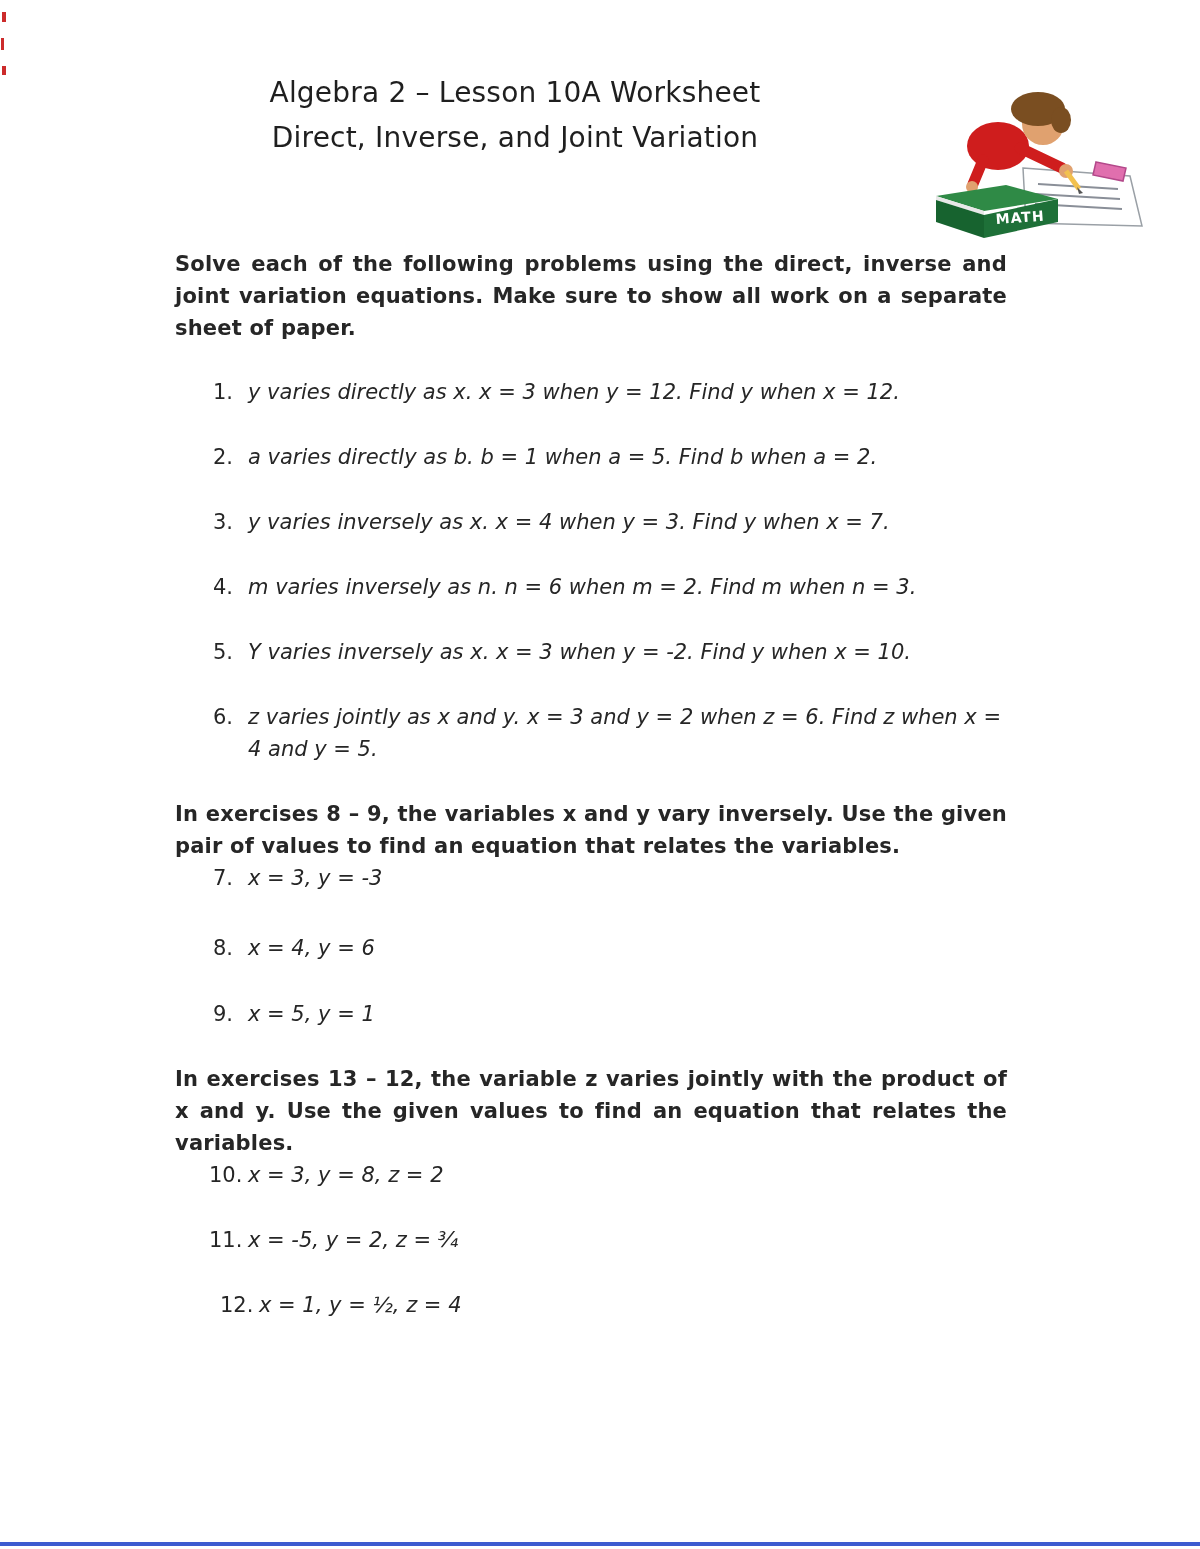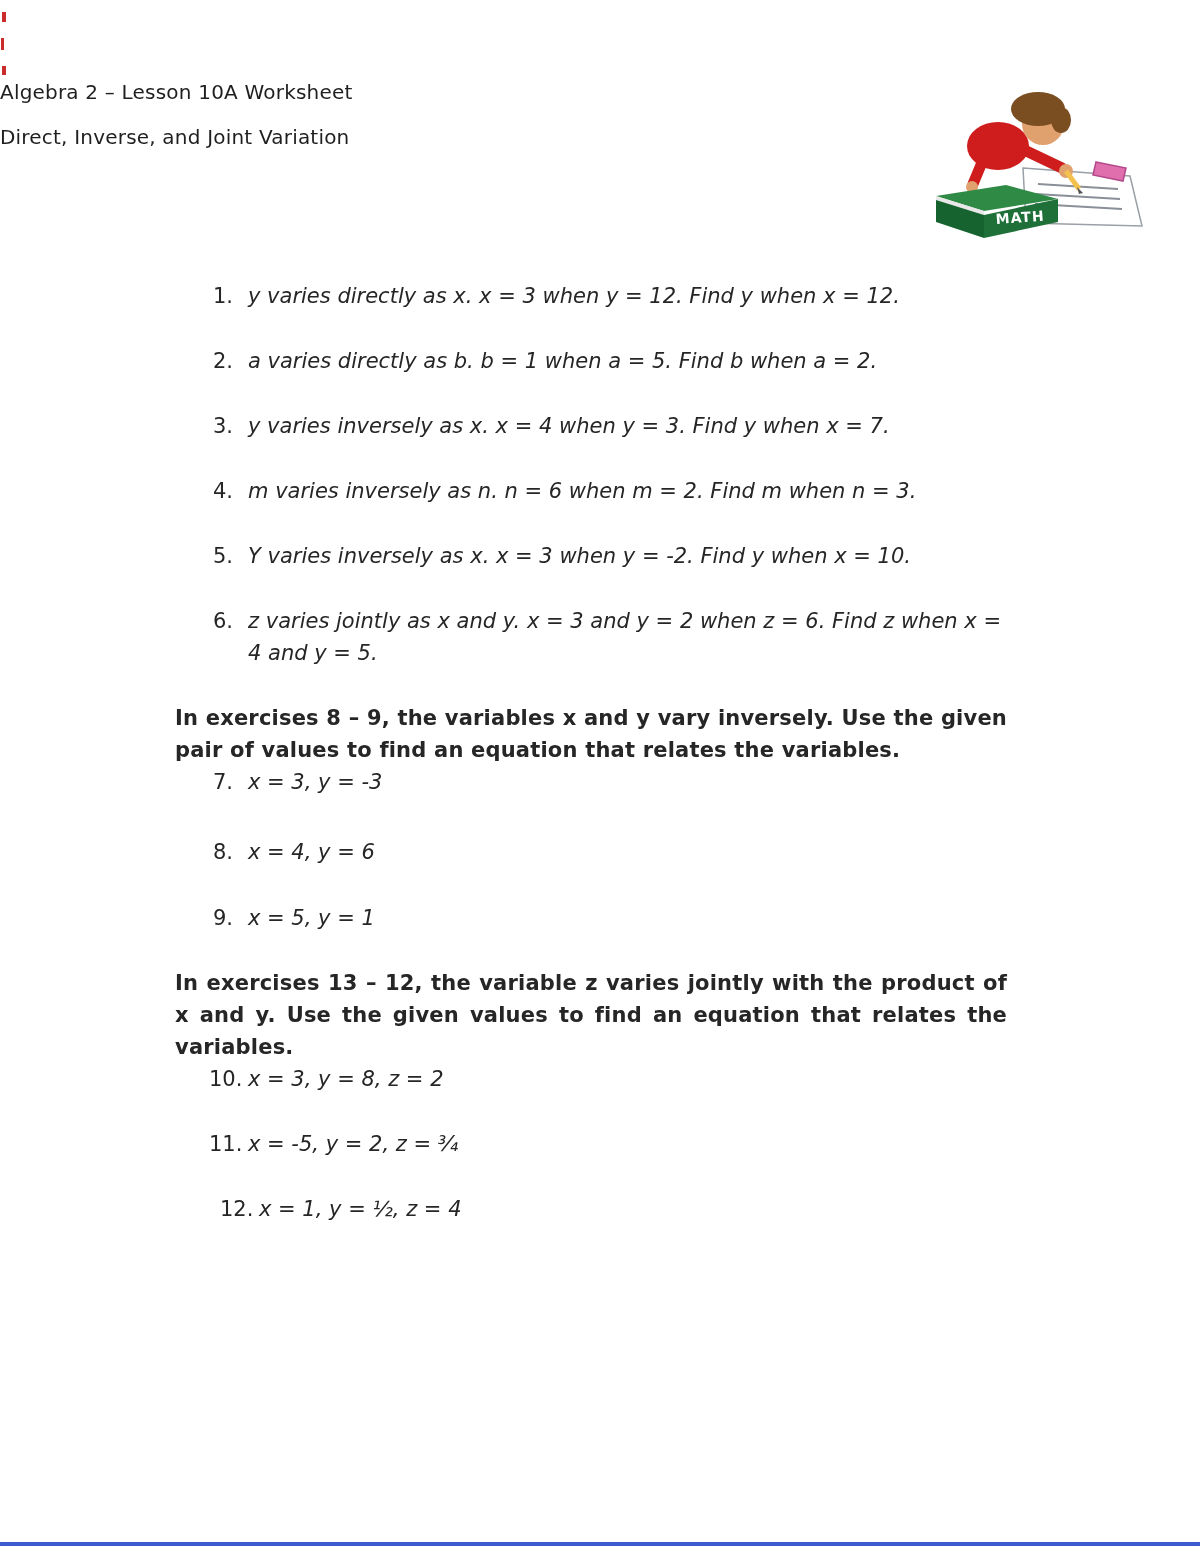--- a/index.html
+++ b/index.html
@@ -13,21 +13,22 @@
     color: #262626;
     overflow: hidden;
   }
 
   
   .title-block {
     position: absolute;
     top: 70px;
     left: 0;
     width: 1030px;
-    font-size: 20px;
+    text-align: center;
+    font-size: 28px;
     line-height: 45px;
     color: #1f1f1f;
     letter-spacing: 0.2px;
   }
 
   
   .clipart {
     position: absolute;
     left: 928px;
     top: 68px;
@@ -122,20 +123,21 @@
       <polygon points="8,128 78,117 130,131 56,143" fill="#2f8a46"></polygon>
       <polygon points="8,128 56,143 56,147 8,132" fill="#e8e8e8"></polygon>
       <polygon points="8,132 56,147 56,170 8,154" fill="#17632f"></polygon>
       <polygon points="56,147 130,131 130,154 56,170" fill="#1e7038"></polygon>
       <text x="68" y="156" fill="#ffffff" font-size="14" font-weight="bold" font-family="DejaVu Sans, sans-serif" letter-spacing="1" transform="rotate(-4 68 156)">MATH</text>
     </svg>
   </div>
 
   <div class="content">
 
+    <p class="intro">Solve each of the following problems using the direct, inverse and joint variation equations. Make sure to show all work on a separate sheet of paper.</p>
 
     <div class="problem-list">
       <div class="item">
         <span class="num">1.</span>
         <span class="txt">y varies directly as x. x = 3 when y = 12. Find y when x = 12.</span>
       </div>
       <div class="item">
         <span class="num">2.</span>
         <span class="txt">a varies directly as b. b = 1 when a = 5. Find b when a = 2.</span>
       </div>

